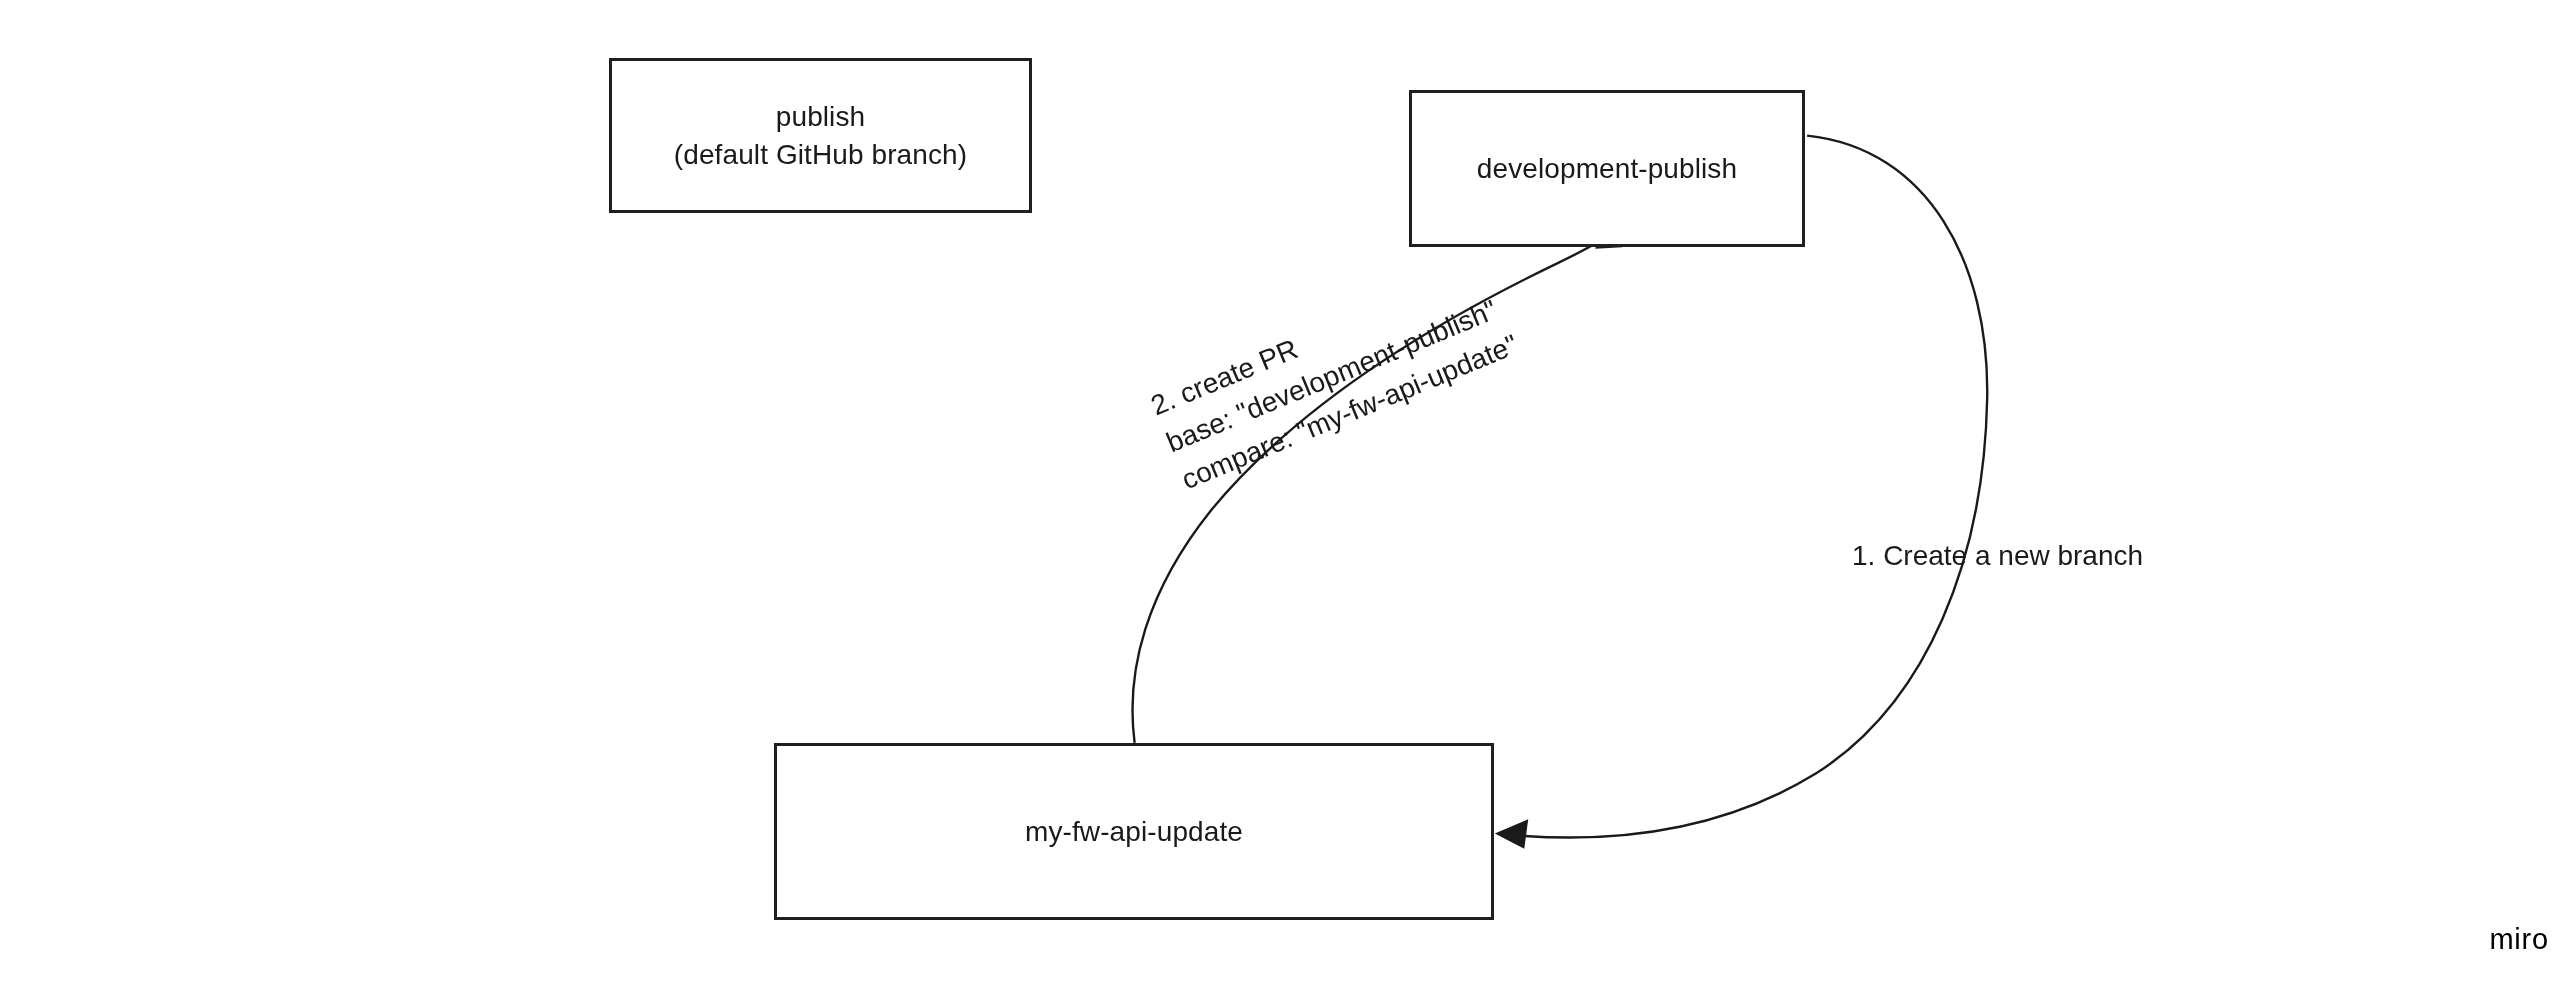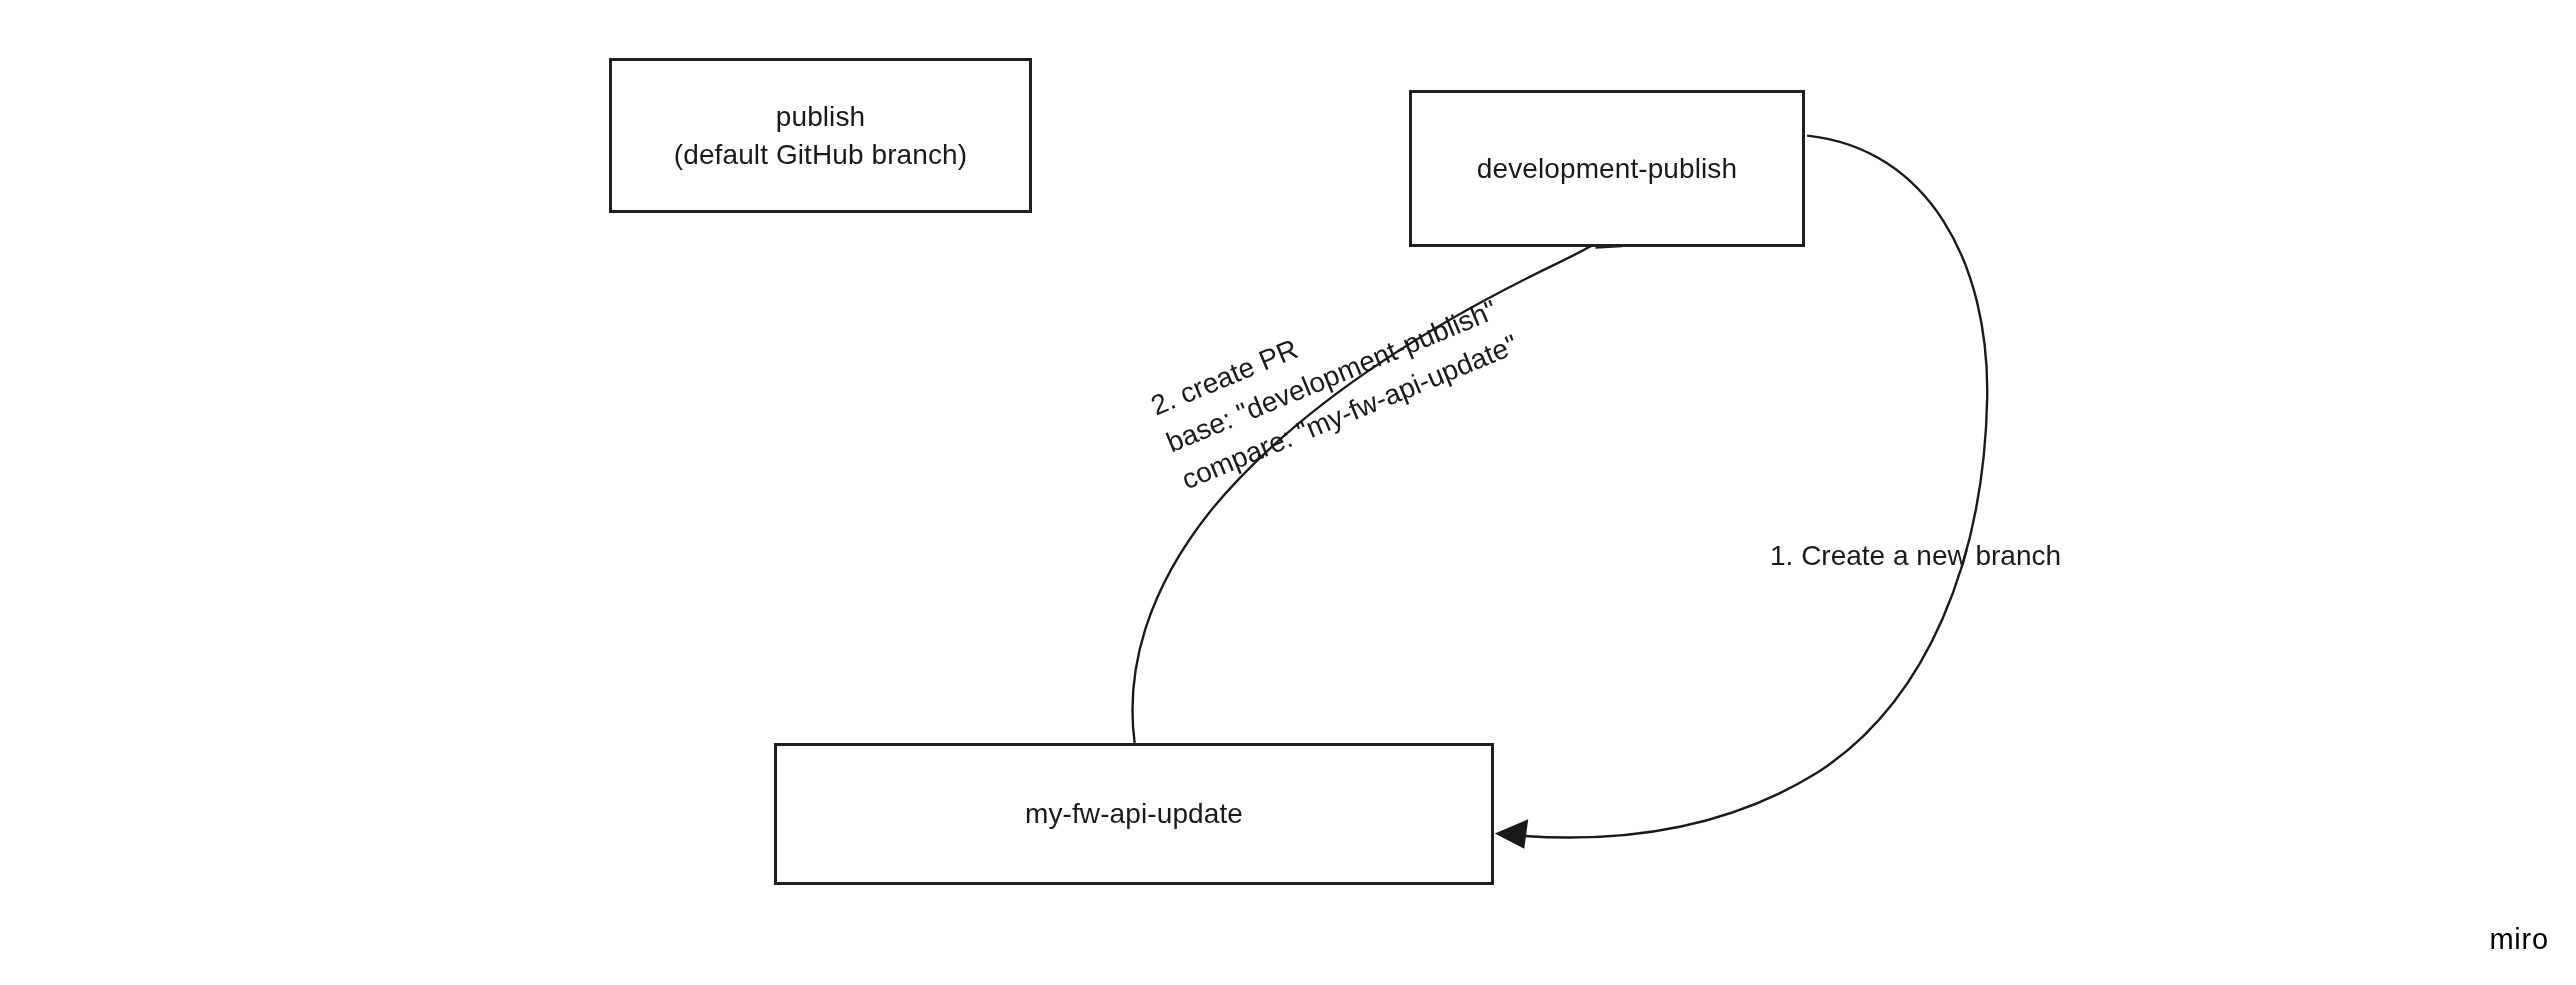--- a/index.html
+++ b/index.html
@@ -28,21 +28,21 @@
   .node-label {
     color: #1a1a1a;
     font-size: 28px;
     line-height: 1.35;
     font-weight: 400;
     white-space: pre-line;
     letter-spacing: 0.1px;
   }
   #node-publish      { left: 609px;  top: 58px;  width: 423px; height: 155px; }
   #node-development  { left: 1409px; top: 62px;  width: 396px; height: 157px; margin-top: 28px; }
-  #node-feature      { left: 774px;  top: 743px; width: 720px; height: 142px; }
+  #node-feature      { left: 774px;  top: 743px; width: 720px; height: 177px; }
 
   svg#edges {
     position: absolute;
     left: 0;
     top: 0;
     width: 2576px;
     height: 986px;
     pointer-events: none;
   }
   svg#edges path.edge-line {
@@ -57,21 +57,21 @@
 
   .edge-label {
     position: absolute;
     color: #1a1a1a;
     font-size: 28px;
     line-height: 1.42;
     font-weight: 400;
     white-space: pre;
   }
   #label-create-branch {
-    left: 1770px;
+    left: 1852px;
     top: 556px;
     transform: translateY(-50%);
   }
   #label-create-pr {
     left: 1145px;
     top: 389px;
     transform: rotate(-22.5deg);
     transform-origin: 0 0;
   }
 

